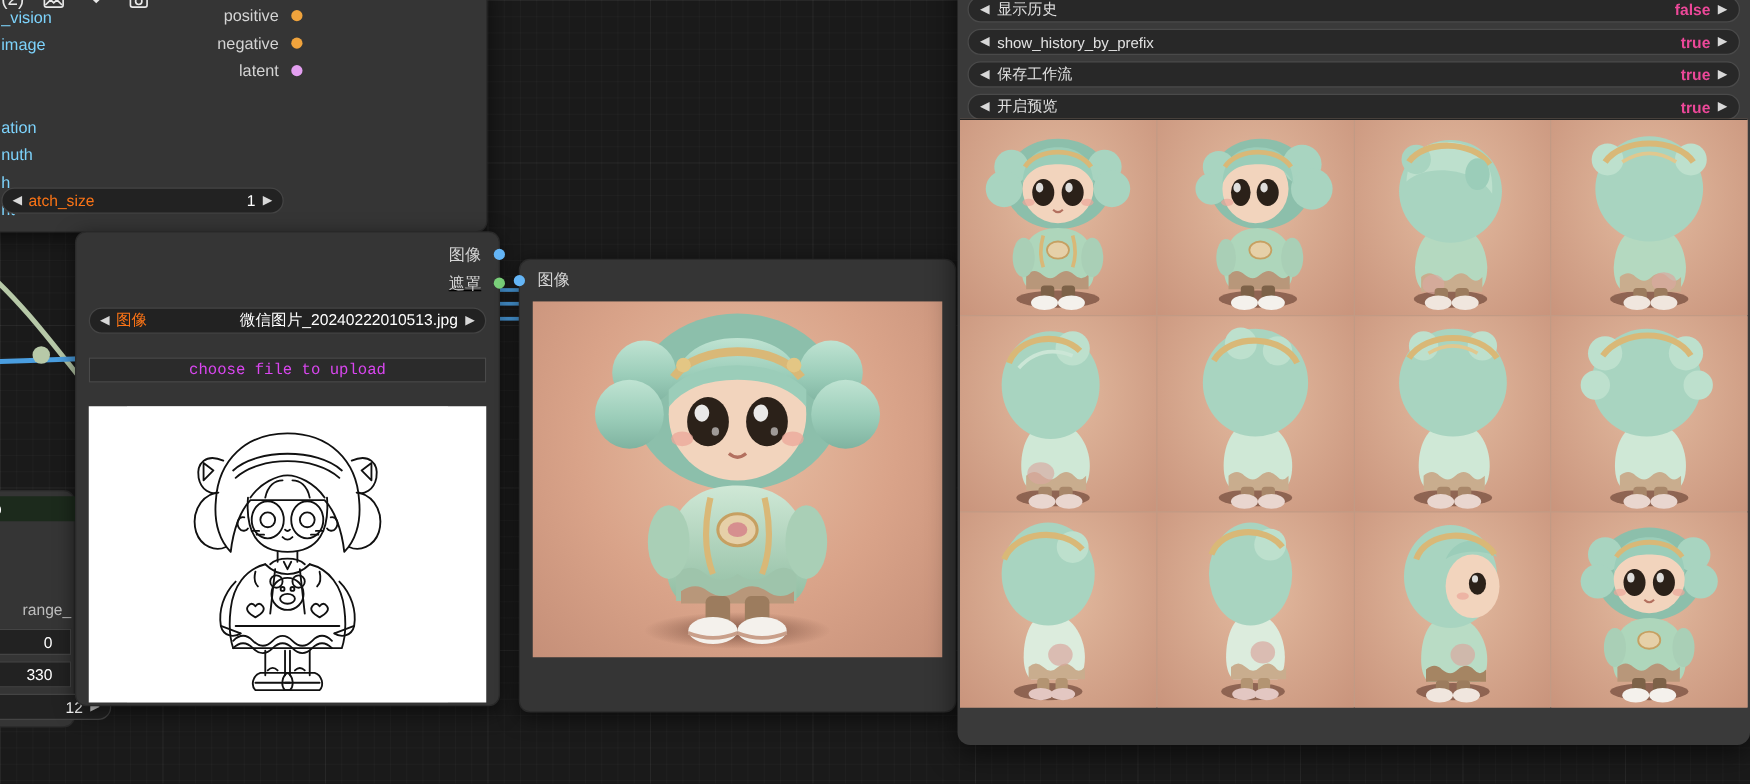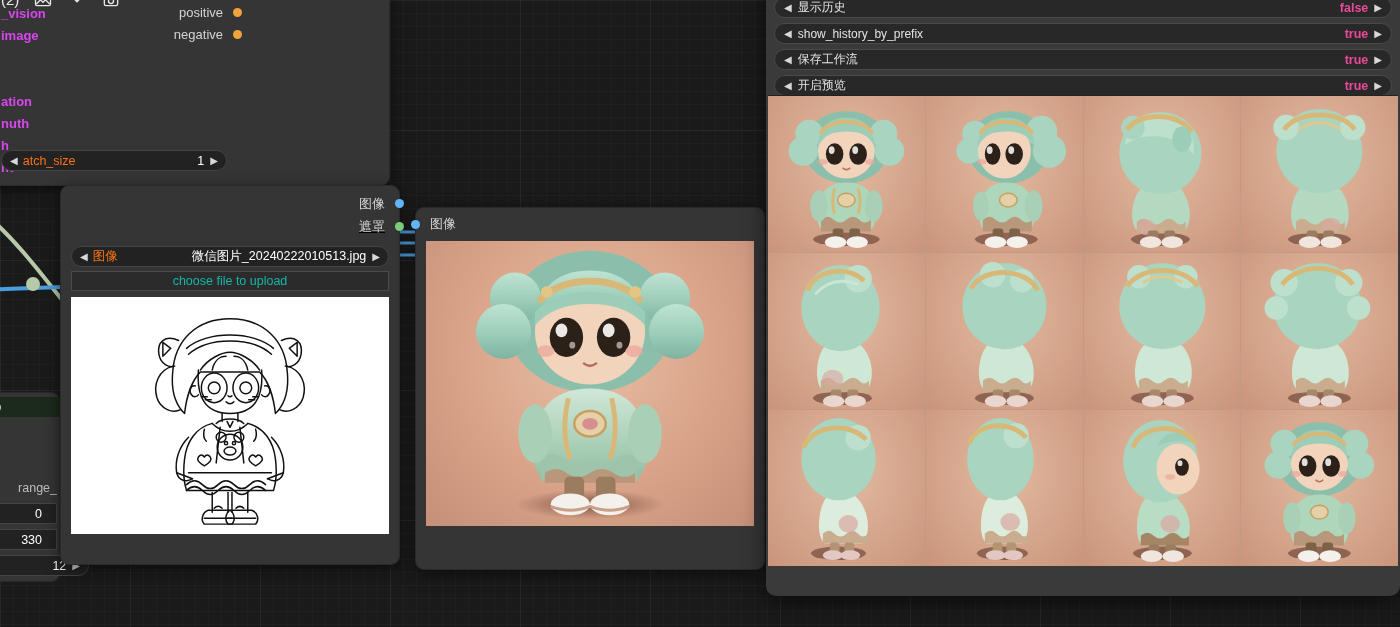--- a/index.html
+++ b/index.html
@@ -56,34 +56,34 @@
   
   .widget{
     height:21px;margin:4px 10px;border-radius:11px;background:#222;
     border:1px solid #444;display:flex;align-items:center;
     padding:0 8px;box-sizing:border-box;
   }
   .w-arrow{color:#d8d8d8;font-size:10px;line-height:1;flex:none;}
   .w-name{font-size:12.5px;color:#f97316;margin-left:5px;}
   .w-val{margin-left:auto;font-size:12.5px;color:#fff;margin-right:6px;white-space:nowrap;}
   .btn-widget{
-    height:20px;margin:4px 10px;background:#2b2b2b;border:1px solid #4a4a4a;
+    height:20px;margin:19px 10px;background:#2b2b2b;border:1px solid #4a4a4a;
     display:flex;align-items:center;justify-content:center;
-    font-size:12.5px;color:#14b8a6;box-sizing:border-box;
+    font-size:12.5px;color:#d946ef;box-sizing:border-box;font-family:Liberation Mono, monospace;
   }
 
   
   #node-sampler{left:-150px;top:-12px;width:540px;height:198px;border-radius:0 0 9px 0;}
   #node-sampler .toolbar{
     position:absolute;left:150px;top:0;display:flex;align-items:center;gap:14px;
     height:20px;color:#e8e8e8;font-size:15px;
   }
   .icon-btn{width:20px;height:20px;display:block;}
   .left-labels{position:absolute;left:150px;top:14px;display:flex;flex-direction:column;}
-  .left-labels span{font-size:13px;color:#d946ef;height:22px;line-height:22px;font-weight:bold;}
+  .left-labels span{font-size:13px;color:#7dd3fc;height:22px;line-height:22px;}
   .out-col{position:absolute;right:152px;top:12px;width:180px;}
   #node-sampler .bottom-widget{position:absolute;left:140px;right:152px;bottom:10px;}
 
   
   #node-load{left:60px;top:185px;width:340px;height:380px;}
   #node-load .preview-img{
     margin:6px 10px 0;height:237px;background:#fff;position:relative;overflow:hidden;
   }
   
   #node-preview{left:415px;top:207px;width:350px;height:363px;}
@@ -166,20 +166,24 @@
   </div>
 
   <div class="out-col">
     <div class="slot-row out">
       <span class="slot-label">positive</span>
       <span class="dot cond"></span>
     </div>
     <div class="slot-row out">
       <span class="slot-label">negative</span>
       <span class="dot cond"></span>
+    </div>
+    <div class="slot-row out">
+      <span class="slot-label">latent</span>
+      <span class="dot latent"></span>
     </div>
   </div>
 
   <div class="widget bottom-widget">
     <span class="w-arrow">◀</span>
     <span class="w-name">atch_size</span>
     <span class="w-val">1</span>
     <span class="w-arrow">▶</span>
   </div>
 </div>

